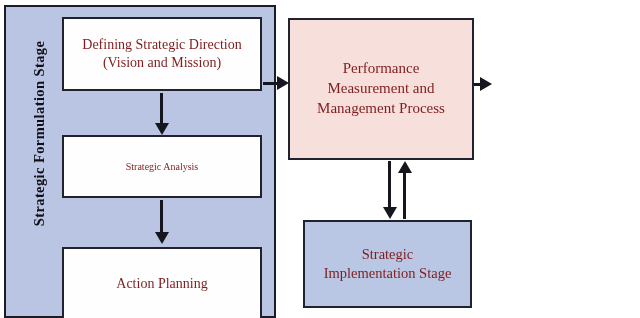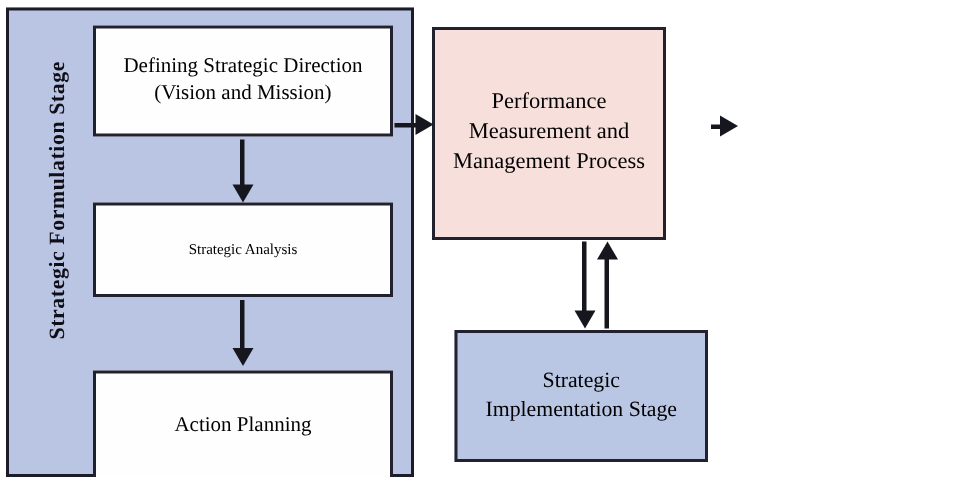--- a/index.html
+++ b/index.html
@@ -44,21 +44,21 @@
 
   
   .box {
     position: absolute;
     box-sizing: border-box;
     border: 2px solid #22222e;
     display: flex;
     align-items: center;
     justify-content: center;
     text-align: center;
-    color: #000000;
+    color: #7f1d1d;
     line-height: 1.32;
   }
   .box-white { background: #fefefe; }
   .box-pink  { background: #f7dfdc; }
   .box-blue  { background: #b9c6e4; }
 
   .box-text {
     display: block;
     padding: 0 6px;
     white-space: pre-line;
@@ -71,21 +71,21 @@
   }
   #box-analysis {
     left: 62px;  top: 135px; width: 200px; height: 63px;
     font-size: 10px;
   }
   #box-action {
     left: 62px;  top: 247px; width: 200px; height: 74px;
     font-size: 14px;
   }
   #box-performance {
-    left: 288px; top: 18px;  width: 156px; height: 142px;
+    left: 288px; top: 18px;  width: 186px; height: 142px;
     font-size: 15px;
   }
   #box-control {
     left: 492px; top: 38px;  width: 140px; height: 105px;
     font-size: 14.5px;
   }
   #box-implementation {
     left: 303px; top: 220px; width: 169px; height: 88px;
     font-size: 14.5px;
   }

